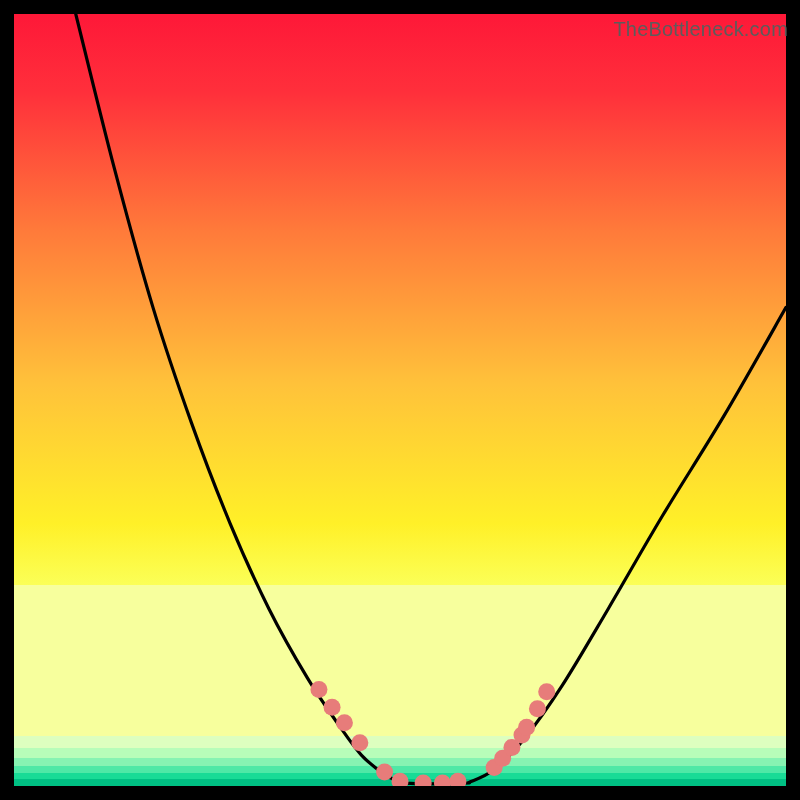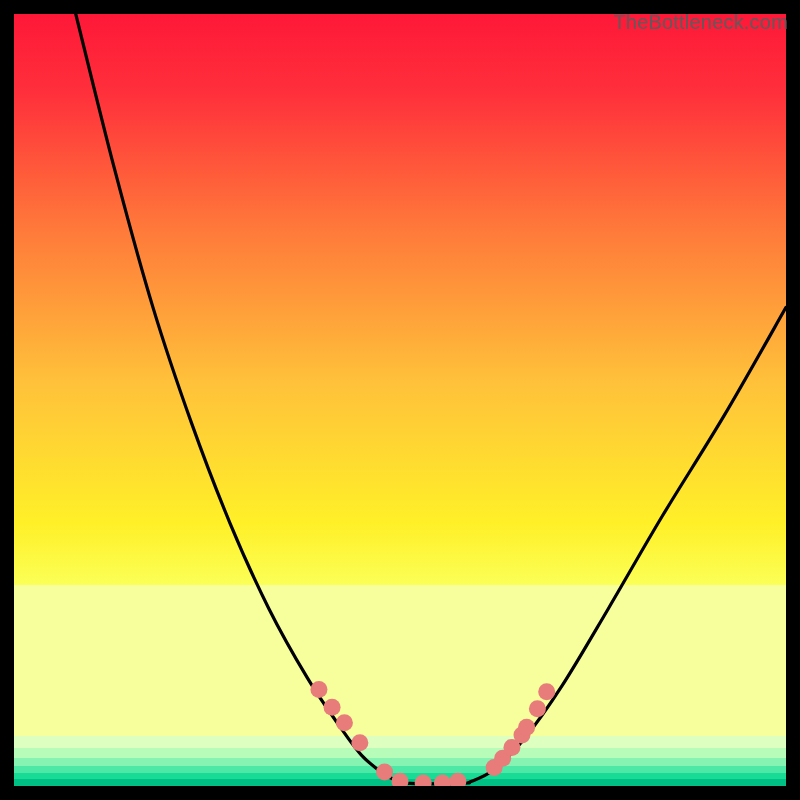--- a/index.html
+++ b/index.html
@@ -21,21 +21,21 @@
   }
   .plot {
     position: absolute;
     left: 0;
     top: 0;
     width: 772px;
     height: 772px;
   }
   .watermark {
     position: absolute;
-    top: 11px;
+    top: 18px;
     right: 12px;
     color: #5c5c5c;
     font-size: 20px;
     font-weight: 500;
     letter-spacing: 0.2px;
   }
 </style>
 </head>
 <body>
 

